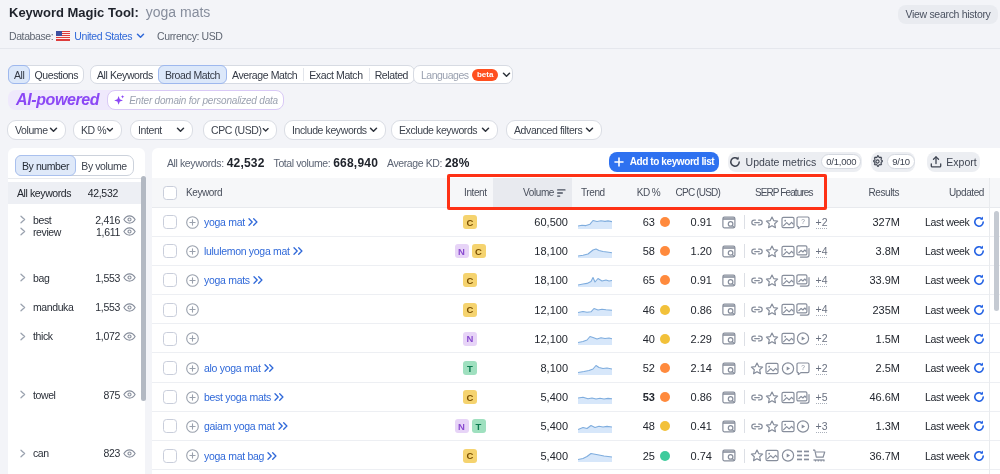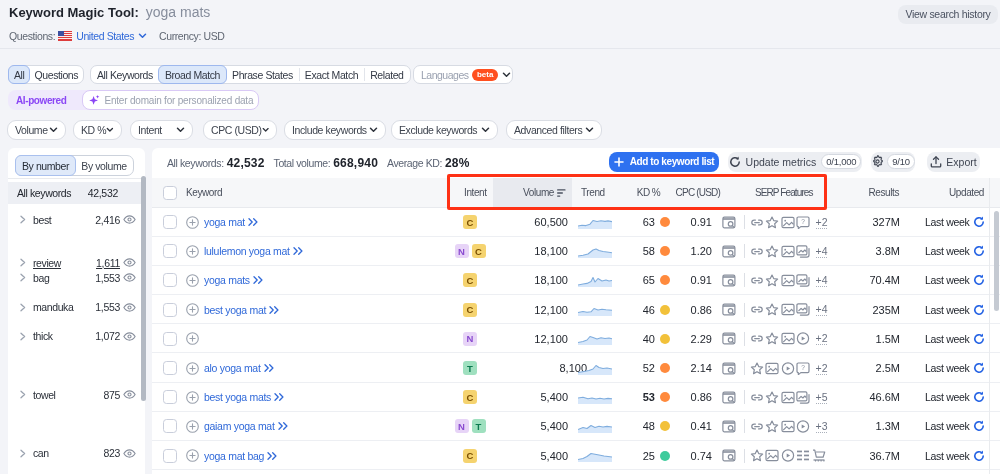--- a/index.html
+++ b/index.html
@@ -16,22 +16,22 @@
 .tabgroup { top:65px; height:19px; background:#fff; border:1px solid #d7dbe3; border-radius:7px; display:flex; align-items:stretch; font-size:10.5px; letter-spacing:-0.4px; color:#333945; }
 .tab { display:flex; align-items:center; padding:0 6px; position:relative; white-space:nowrap; }
 .tabgroup.g1 .tab { padding:0 5px; }
 .tab.sel { background:#dce8fa; border:1px solid #9eb8ee; border-radius:6px; margin:-1px; z-index:2; }
 .tab + .tab:before { content:""; position:absolute; left:0; top:2px; bottom:2px; width:1px; background:#e2e5eb; }
 .tab.sel:before, .tab.sel + .tab:before { display:none; }
 #langs { left:413px; top:65px; width:100px; height:19px; background:#fff; border:1px solid #d7dbe3; border-radius:7px; display:flex; align-items:center; padding:0 7px; gap:4px; }
 #langs .lt { font-size:10.5px; letter-spacing:-0.5px; color:#9aa1b0; white-space:nowrap; }
 #langs .beta { background:#ff4f1f; color:#fff; font-size:8px; font-weight:bold; padding:1.5px 4.5px; border-radius:7px; }
 #airow { left:8px; top:90px; width:238px; height:20px; background:#efe9fc; border-radius:8px; display:flex; align-items:center; padding-left:5px; }
-#airow .lbl { font-size:10px; letter-spacing:-0.4px; font-weight:bold; color:#8b46f5; padding:0 16px 0 3px; white-space:nowrap; }
-#airow .inp { flex:1; height:20px; background:#fff; border:1px solid #d9c9f6; border-radius:8px; display:flex; align-items:center; padding:0 5px; gap:4px; }
+#airow .lbl { font-size:16px; letter-spacing:-0.4px; font-weight:bold; color:#8b46f5; padding:0 8px 0 3px; white-space:nowrap;font-style:italic; }
+#airow .inp { flex:1; height:20px; background:#fff; border:1px solid #d9c9f6; border-radius:8px; display:flex; align-items:center; padding:0 5px; gap:4px;font-style:italic; }
 #airow .ph { font-size:10px; letter-spacing:-0.2px; color:#9ba2b0; white-space:nowrap; }
 .filter { top:120px; height:19.5px; background:#fff; border:1px solid #dadde4; border-radius:9px; display:flex; align-items:center; justify-content:space-between; padding:0 7px; font-size:10.5px; letter-spacing:-0.4px; color:#3e444f; white-space:nowrap; }
 #leftpanel { left:8px; top:148px; width:137px; height:326px; background:#fff; border-radius:6px 6px 0 0; }
 #mainpanel { left:152px; top:148px; width:848px; height:326px; background:#fff; border-radius:6px 0 0 0; }
 #toggle { position:absolute; left:7px; top:7px; width:119px; height:21px; border:1px solid #ccd2dc; border-radius:7px; display:flex; background:#fff; font-size:10.5px; letter-spacing:-0.4px; color:#3e444f; white-space:nowrap; }
 #toggle .seg { display:flex; align-items:center; justify-content:center; }
 #toggle .seg.s1 { width:61px; }
 #toggle .seg.s2 { width:58px; }
 #toggle .seg.sel { background:#dfe9f9; border:1px solid #a9c0ee; border-radius:6px; margin:-1px; color:#272d37; }
 #sbdivider { position:absolute; left:0; top:29.5px; width:137px; height:1px; background:#e8eaee; }
@@ -71,21 +71,21 @@
 .bN { background:#e7d4f7; color:#8a4bd0; }
 .bT { background:#9fe0bf; color:#0c7a50; }
 .dot { width:10px; height:10px; border-radius:50%; }
 .plus { color:#6a7180; font-size:10.5px; border-bottom:1px dotted #aab0bb; line-height:12px; letter-spacing:0; margin-left:4px; }
 #redrect { left:447px; top:174px; width:380px; height:36px; border:3px solid #fe3115; border-radius:2px; z-index:50; }
 </style>
 </head>
 <body>
 <div class="abs" id="title">Keyword Magic Tool:<span class="sub">yoga mats</span></div>
 <div class="abs" id="subline">
-    <span>Questions:</span>
+    <span>Database:</span>
     <span style="width:3px"></span>
     <svg width="14" height="10" viewBox="0 0 14 10" style="flex:none">
       <rect width="14" height="10" fill="#fff"></rect>
       <rect y="0" width="14" height="1.1" fill="#dd3c3c"></rect>
       <rect y="2" width="14" height="1.1" fill="#dd3c3c"></rect>
       <rect y="4" width="14" height="1.1" fill="#dd3c3c"></rect>
       <rect y="6" width="14" height="1.1" fill="#dd3c3c"></rect>
       <rect y="8" width="14" height="1.1" fill="#dd3c3c"></rect>
       <rect y="8.9" width="14" height="1.1" fill="#dd3c3c"></rect>
       <rect width="6" height="5" fill="#3c4fa0"></rect>
@@ -101,21 +101,21 @@
   </div>
 <div class="abs" id="vsh">View search history</div>
 <div class="abs" id="hdr-divider"></div>
 <div class="abs tabgroup g1" style="left:8px;">
   <div class="tab sel">All</div>
     <div class="tab">Questions</div>
 </div>
 <div class="abs tabgroup" style="left:90px;">
   <div class="tab">All Keywords</div>
     <div class="tab sel">Broad Match</div>
-    <div class="tab">Phrase States</div>
+    <div class="tab">Average Match</div>
     <div class="tab">Exact Match</div>
     <div class="tab">Related</div>
 </div>
 <div class="abs" id="langs">
     <span class="lt">Languages</span>
     <span class="beta">beta</span>
     <span style="margin-left:auto">
       <svg width="9" height="6" viewBox="0 0 9 6">
         <path d="M1.5 1.2l3 3 3-3" stroke="#2e333c" stroke-width="1.5" fill="none" stroke-linecap="round" stroke-linejoin="round"></path>
       </svg>
@@ -170,21 +170,21 @@
       </span>
       <span class="kw">best</span>
       <span class="num">2,416</span>
       <span class="eye">
         <svg width="13" height="9" viewBox="0 0 13 9" style="flex:none">
           <path d="M0.9 4.5C2.4 2.1 4.3 0.9 6.5 0.9s4.1 1.2 5.6 3.6c-1.5 2.4-3.4 3.6-5.6 3.6S2.4 6.9 0.9 4.5z" fill="none" stroke="#878e9c" stroke-width="1.1"></path>
           <circle cx="6.5" cy="4.5" r="1.55" fill="none" stroke="#878e9c" stroke-width="1.1"></circle>
         </svg>
       </span>
     </div>
-<div class="sbrow" style="top:100px;text-decoration:underline;">
+<div class="sbrow" style="top:69px;">
       <span class="chev">
         <svg width="6" height="9" viewBox="0 0 6 9" style="flex:none">
           <path d="M1 1.2L4.6 4.5 1 7.8" stroke="#9aa2af" stroke-width="1.3" fill="none" stroke-linecap="round" stroke-linejoin="round"></path>
         </svg>
       </span>
       <span class="kw">review</span>
       <span class="num">1,611</span>
       <span class="eye">
         <svg width="13" height="9" viewBox="0 0 13 9" style="flex:none">
           <path d="M0.9 4.5C2.4 2.1 4.3 0.9 6.5 0.9s4.1 1.2 5.6 3.6c-1.5 2.4-3.4 3.6-5.6 3.6S2.4 6.9 0.9 4.5z" fill="none" stroke="#878e9c" stroke-width="1.1"></path>
@@ -536,43 +536,37 @@
         </span>
         <span class="si">
           <svg width="14" height="13" viewBox="0 0 14 13" style="flex:none">
             <rect x="0.9" y="0.9" width="10" height="9" rx="1.3" fill="#fff" stroke="#878e9c" stroke-width="1.2"></rect>
             <path d="M2.5 8l2.6-2.7 1.8 1.7 1.9-2 1.4 1.5" fill="none" stroke="#878e9c" stroke-width="1.1" stroke-linejoin="round"></path>
             <path d="M13 3.5v6.6a2 2 0 0 1-2 2H4.4" fill="none" stroke="#878e9c" stroke-width="1.2" stroke-linecap="round"></path>
           </svg>
         </span>
         <span class="plus">+4</span>
       </div>
-<div class="cell num" style="left:688px; width:60px; justify-content:flex-end;">70.4M</div>
+<div class="cell num" style="left:688px; width:60px; justify-content:flex-end;">33.9M</div>
 <div class="cell lw" style="left:758px; width:74.5px; justify-content:flex-end; gap:3px;">
         <span>Last week</span>
         <svg width="12" height="12" viewBox="0 0 12 12" style="flex:none">
           <path d="M10.2 6a4.2 4.2 0 1 1-1.35-3.1" stroke="#2563e4" stroke-width="1.6" fill="none" stroke-linecap="round"></path>
           <path d="M10 0.4v3H7z" fill="#2563e4"></path>
         </svg>
       </div>
 </div>
 <div class="trow" style="top:147.1px;">
 <div class="cell" style="left:11px;">
         <div class="cb"></div>
       </div>
 <div class="cell" style="left:34px;">
         <svg width="13" height="13" viewBox="0 0 13 13" style="flex:none">
           <circle cx="6.5" cy="6.5" r="5.8" fill="none" stroke="#9aa1ad" stroke-width="1.1"></circle>
           <path d="M6.5 3.9v5.2M3.9 6.5h5.2" stroke="#9aa1ad" stroke-width="1.1" stroke-linecap="round"></path>
-        </svg>
-      </div>
-<div class="cell kwc" style="left:52px;">
-        <span class="link">best yoga mat</span>
-        <svg width="11" height="8" viewBox="0 0 11 8" style="flex:none; margin-left:3px;">
-          <path d="M1 0.8L4.2 4 1 7.2M5.7 0.8L8.9 4 5.7 7.2" stroke="#3069d9" stroke-width="1.3" fill="none" stroke-linecap="round" stroke-linejoin="round"></path>
         </svg>
       </div>
 <div class="cell" style="left:288px; width:60px; justify-content:center; gap:3px;">
         <span class="badge bC">C</span>
       </div>
 <div class="cell num" style="left:336px; width:80px; justify-content:flex-end;">12,100</div>
 <div class="cell" style="left:426px;">
         <svg width="34" height="13" viewBox="0 0 34 13" style="flex:none">
           <path d="M0,9.5 L5,8.5 L9,9.2 L13,8.8 L16,5.5 L20,7 L24,6.2 L28,6.8 L34,7.2 L34,13 L0,13 Z" fill="#d7e7fa"></path>
           <polyline points="0,9.5 5,8.5 9,9.2 13,8.8 16,5.5 20,7 24,6.2 28,6.8 34,7.2" fill="none" stroke="#7fadde" stroke-width="1.1" stroke-linejoin="round"></polyline>
@@ -713,21 +707,21 @@
       </div>
 <div class="cell kwc" style="left:52px;">
         <span class="link">alo yoga mat</span>
         <svg width="11" height="8" viewBox="0 0 11 8" style="flex:none; margin-left:3px;">
           <path d="M1 0.8L4.2 4 1 7.2M5.7 0.8L8.9 4 5.7 7.2" stroke="#3069d9" stroke-width="1.3" fill="none" stroke-linecap="round" stroke-linejoin="round"></path>
         </svg>
       </div>
 <div class="cell" style="left:288px; width:60px; justify-content:center; gap:3px;">
         <span class="badge bT">T</span>
       </div>
-<div class="cell num" style="left:355px; width:80px; justify-content:flex-end;">8,100</div>
+<div class="cell num" style="left:336px; width:80px; justify-content:flex-end;">8,100</div>
 <div class="cell" style="left:426px;">
         <svg width="34" height="13" viewBox="0 0 34 13" style="flex:none">
           <path d="M0,10.5 L6,9.5 L11,8.5 L15,7 L18,3.5 L21,5.5 L25,6.5 L29,6 L34,7 L34,13 L0,13 Z" fill="#d7e7fa"></path>
           <polyline points="0,10.5 6,9.5 11,8.5 15,7 18,3.5 21,5.5 25,6.5 29,6 34,7" fill="none" stroke="#7fadde" stroke-width="1.1" stroke-linejoin="round"></polyline>
         </svg>
       </div>
 <div class="cell num" style="left:463px; width:40px; justify-content:flex-end;">52</div>
 <div class="cell" style="left:508px;">
         <span class="dot" style="background:#ff8a3d;"></span>
       </div>

